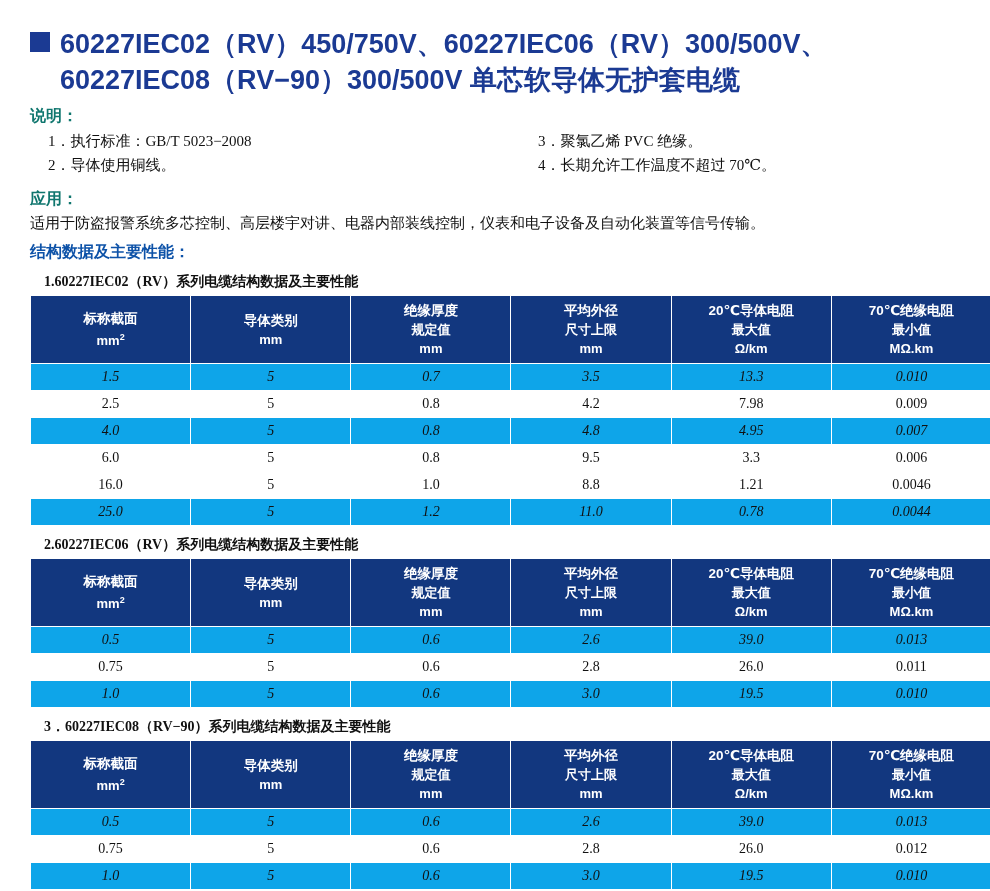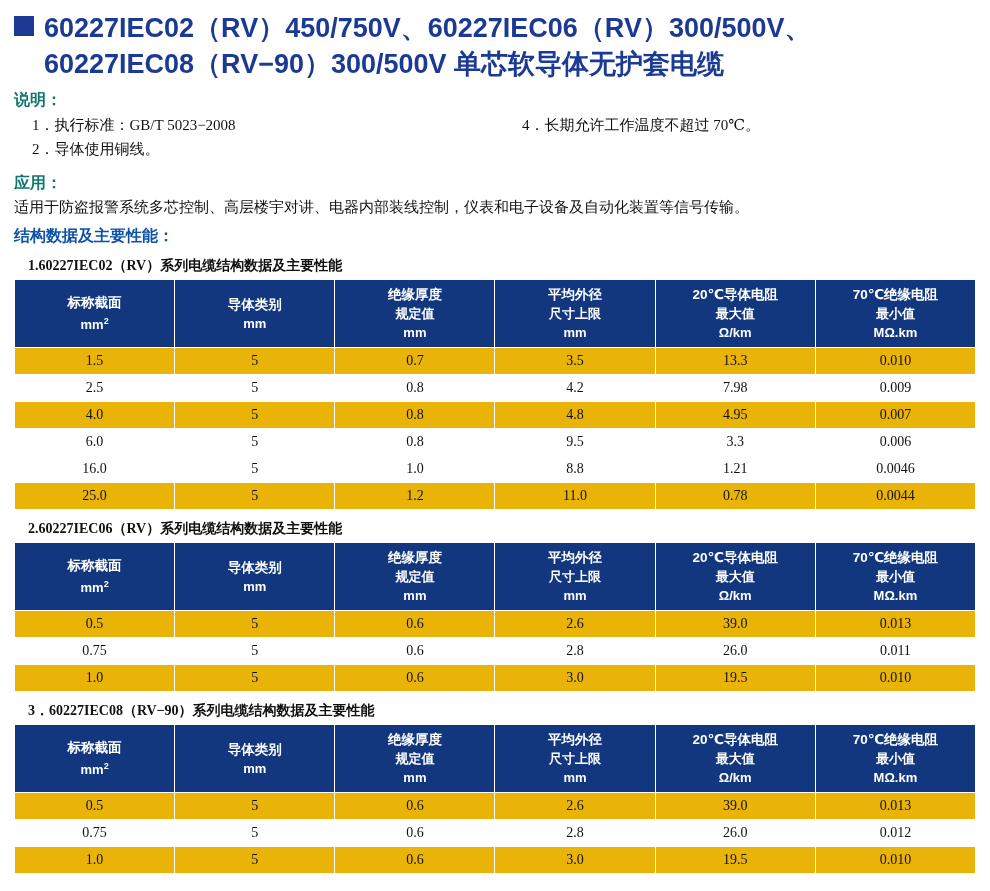--- a/index.html
+++ b/index.html
@@ -11,21 +11,21 @@
     height: 891px;
     background: #ffffff;
     font-family: "Liberation Serif", "DejaVu Serif", serif;
     color: #1a1a1a;
     overflow: hidden;
   }
   .page {
     position: relative;
     width: 990px;
     height: 891px;
-    padding: 0;
+    padding: 16px;
     box-sizing: border-box;
     border-radius: 18px;
   }
 
   
   .title-block {
     display: flex;
     align-items: flex-start;
     padding: 10px 14px 0 14px;
   }
@@ -124,21 +124,22 @@
   }
   table.spec td {
     font-size: 14px;
     text-align: center;
     padding: 3px 2px;
     border: 1px solid #ffffff;
     color: #111;
     height: 20px;
   }
   tr.row-odd td {
-    background: #eab308;
+    background: #0ea5e9;
+    font-style: italic;
   }
   tr.row-even td {
     background: #ffffff;
   }
   sup {
     font-size: 9px;
     vertical-align: super;
   }
 </style>
 </head>
@@ -154,20 +155,21 @@
     </div>
   </div>
 
   <div class="sec-head">说明：</div>
   <div class="notes">
     <div class="notes-col">
       <div class="note-line">1．执行标准：GB/T 5023−2008</div>
       <div class="note-line">2．导体使用铜线。</div>
     </div>
     <div class="notes-col right">
+      <div class="note-line">3．聚氯乙烯 PVC 绝缘。</div>
       <div class="note-line">4．长期允许工作温度不超过 70℃。</div>
     </div>
   </div>
 
   <div class="sec-head">应用：</div>
   <div class="app-para">适用于防盗报警系统多芯控制、高层楼宇对讲、电器内部装线控制，仪表和电子设备及自动化装置等信号传输。</div>
 
   <div class="sec-head blue2">结构数据及主要性能：</div>
 
   <div class="tbl-caption">1.60227IEC02（RV）系列电缆结构数据及主要性能</div>

